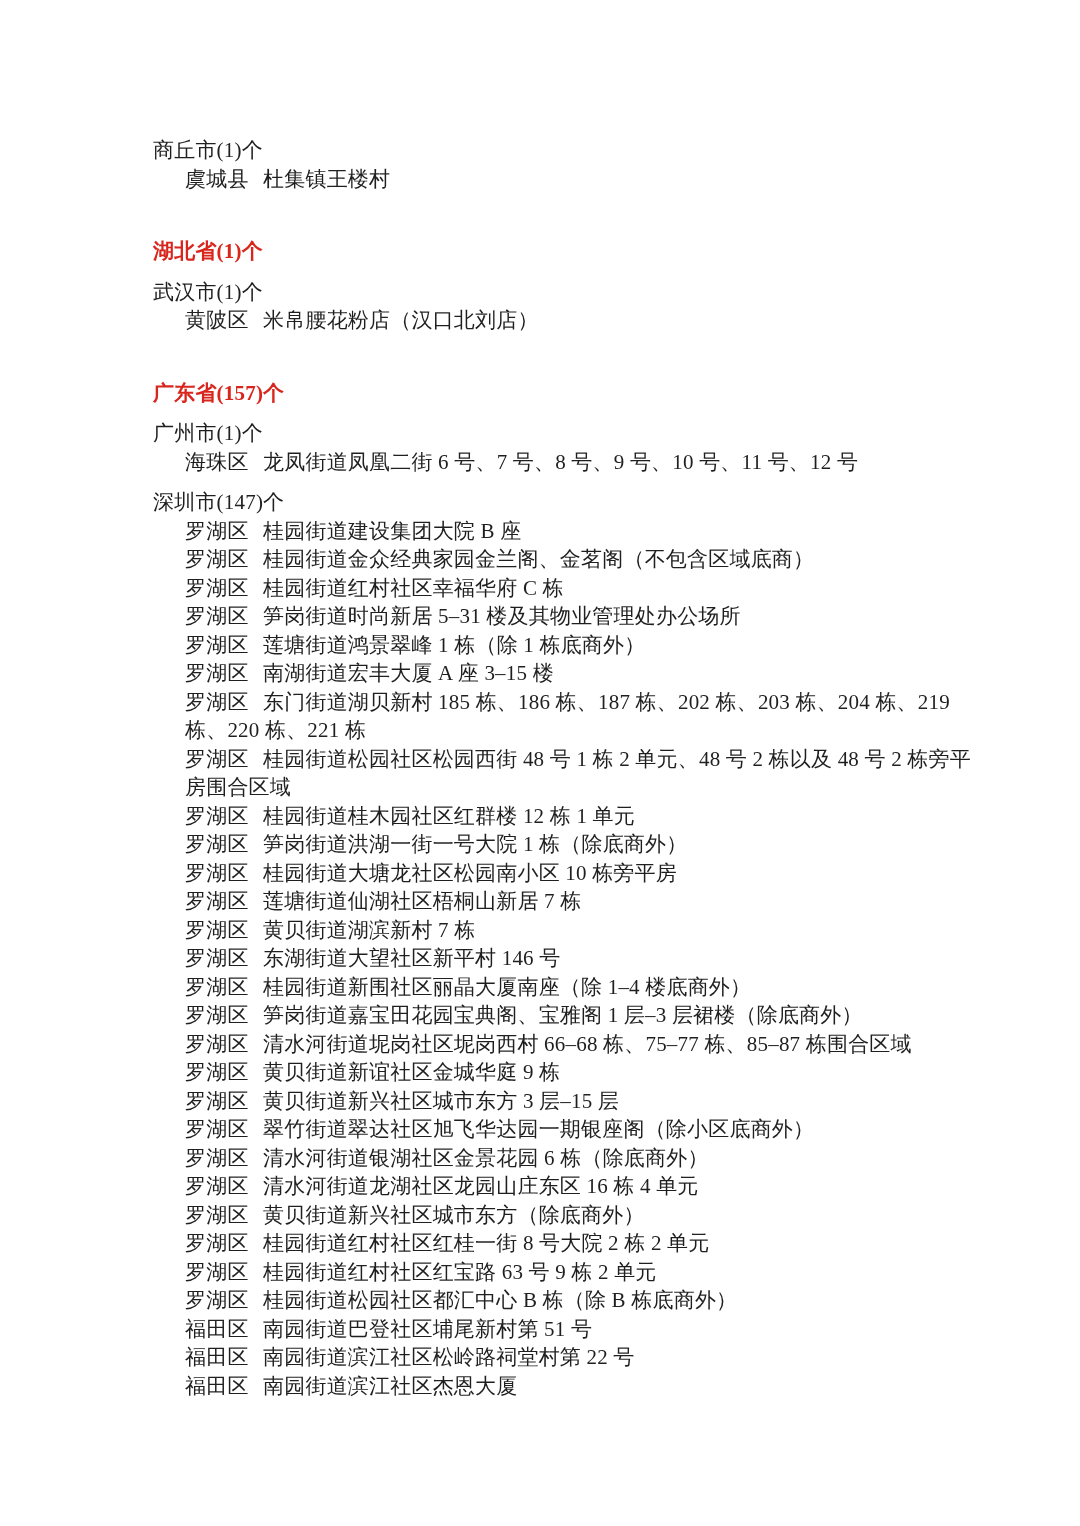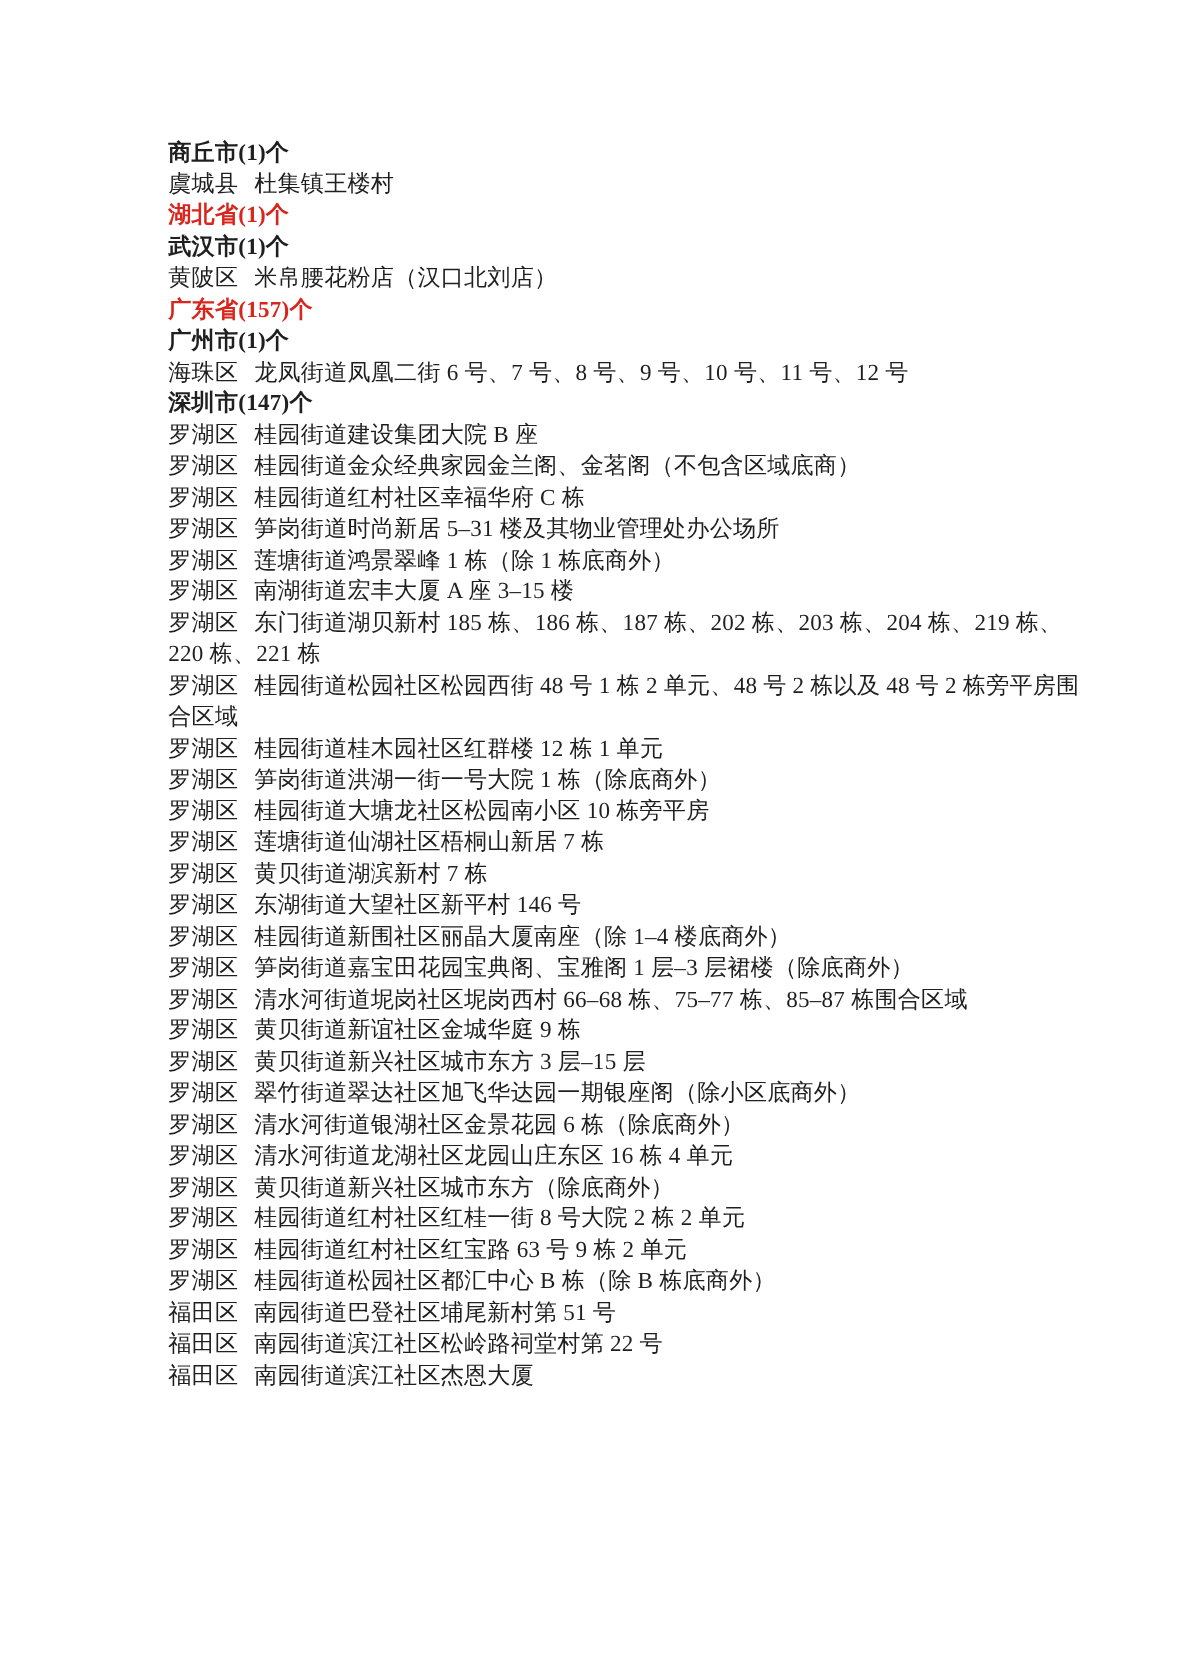--- a/index.html
+++ b/index.html
@@ -24,29 +24,32 @@
     line-height: 28.5px;
     color: var(--text-color, #1f1f1f);
     letter-spacing: 0.2px;
   }
   .row {
     display: block;
     text-align: left;
     word-break: break-word;
   }
   .row.city {
-    font-weight: bold;
+    font-weight: normal;
     color: var(--text-color, #1f1f1f);
+    margin-top: 12px;
   }
   .row.province {
     font-weight: bold;
     color: var(--province-color, #d9261d);
+    margin-top: 44px;
   }
   .row.item {
     font-weight: normal;
+    margin-left: 32px;
   }
   .district {
     margin-right: 9px;
   }
 </style>
 </head>
 <body style="background: rgb(255, 255, 255);">
 
 <div class="page">
   <div class="content">

